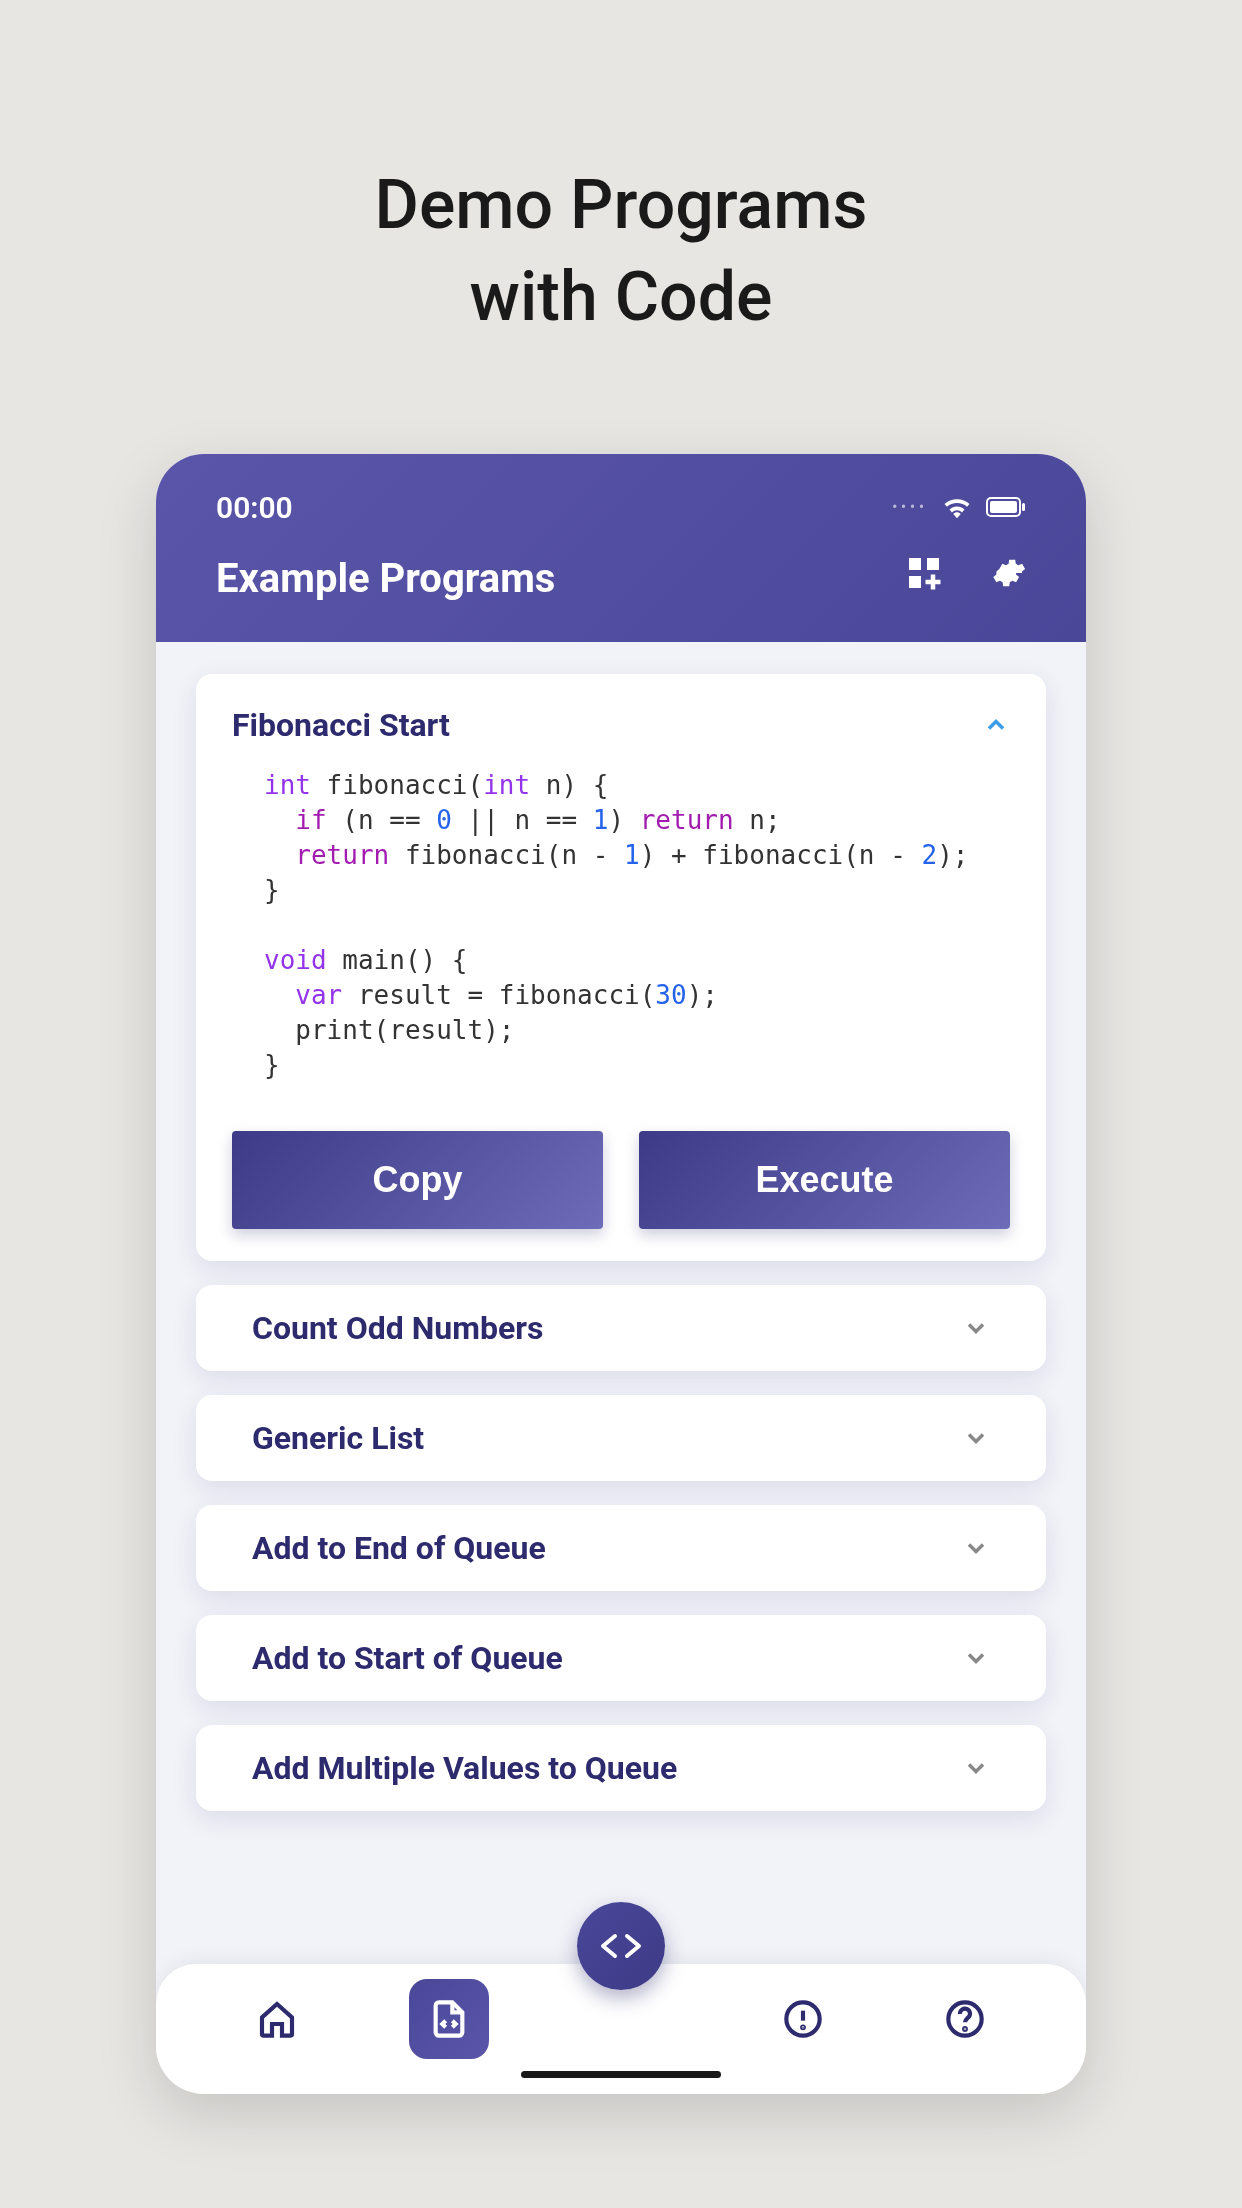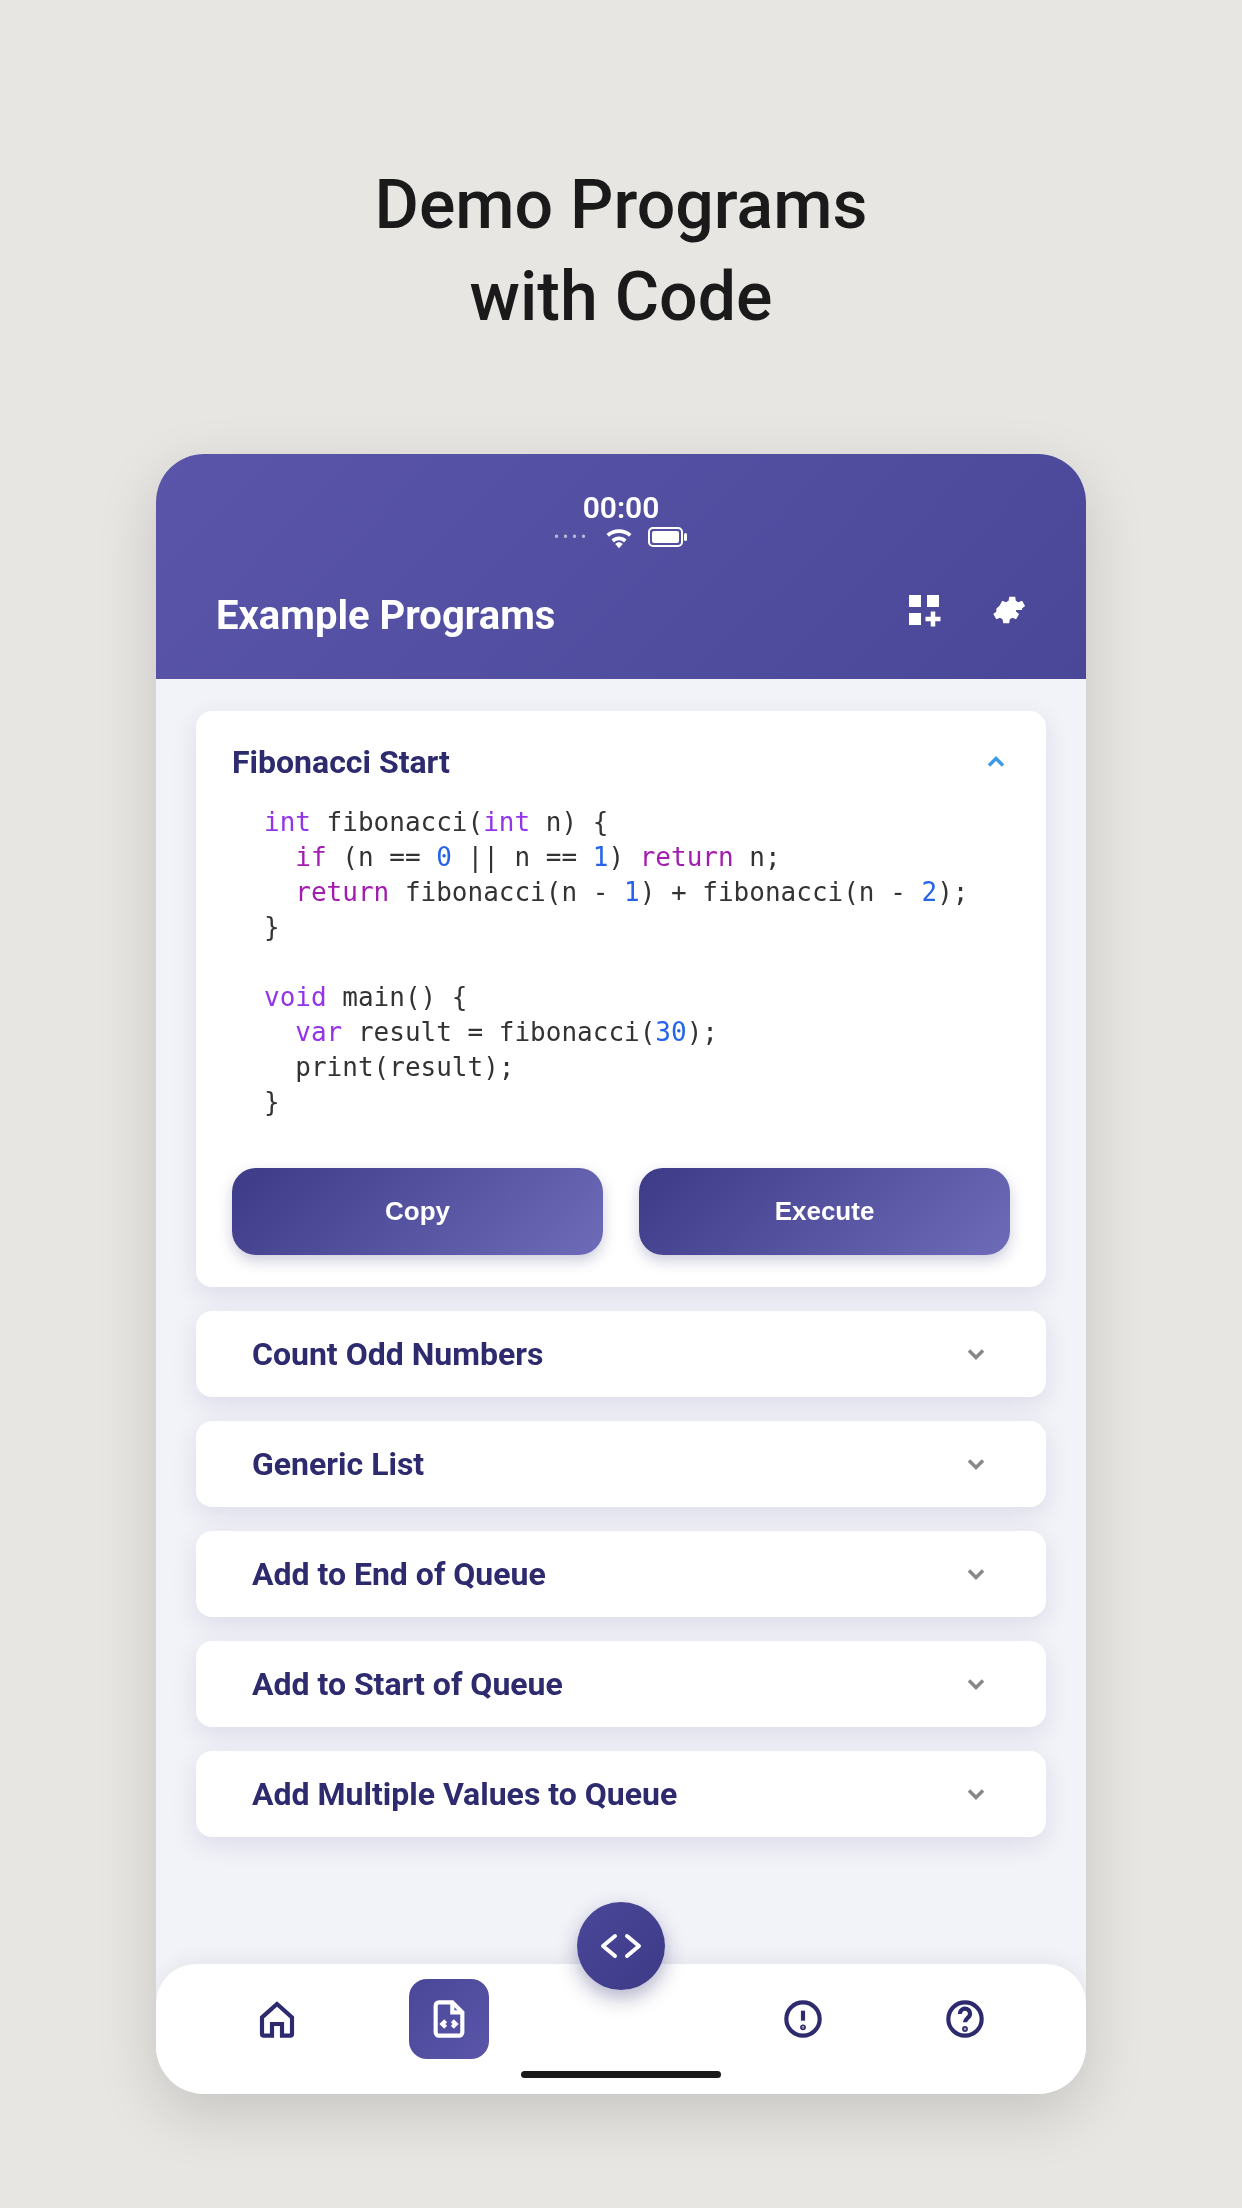--- a/index.html
+++ b/index.html
@@ -34,24 +34,23 @@
   }
   .app-header {
     background: linear-gradient(135deg, #5a55a8 0%, #4a4799 100%);
     padding: 36px 60px 40px 60px;
     color: white;
   }
   .status-bar {
     display: flex;
     justify-content: space-between;
     align-items: center;
-    margin-bottom: 43px;
+    margin-bottom: 30px;
     font-size: 30px;
     font-weight: 600;
-    flex-direction: column;
   }
   .status-icons { display: flex; gap: 14px; align-items: center; }
   .dots-icon { font-size: 14px; letter-spacing: 4px; opacity: 0.6; }
   .header-row {
     display: flex;
     justify-content: space-between;
     align-items: flex-start;
   }
   .header-title { font-size: 40px; font-weight: 700; }
   .header-actions { display: flex; gap: 48px; align-items: center; }
@@ -95,24 +94,24 @@
   .kw-num { color: #2563eb; }
   .buttons-row {
     display: flex;
     gap: 36px;
     margin-top: 48px;
   }
   .btn {
     flex: 1;
     background: linear-gradient(135deg, #3d3a87 0%, #6e6bb8 100%);
     color: white;
-    font-size: 26px;
+    font-size: 36px;
     font-weight: 700;
     border: none;
-    border-radius: 24px;
+    border-radius: 4px;
     padding: 28px 0;
     text-align: center;
     box-shadow: 0 6px 14px rgba(60,60,120,0.25);
   }
   .card-collapsed { padding: 24px 56px; }
   .fab {
     position: absolute;
     bottom: 104px;
     left: 50%;
     transform: translateX(-50%);

